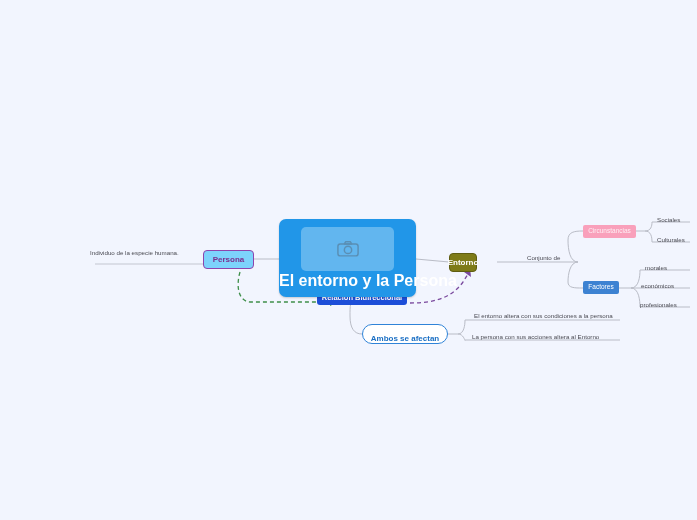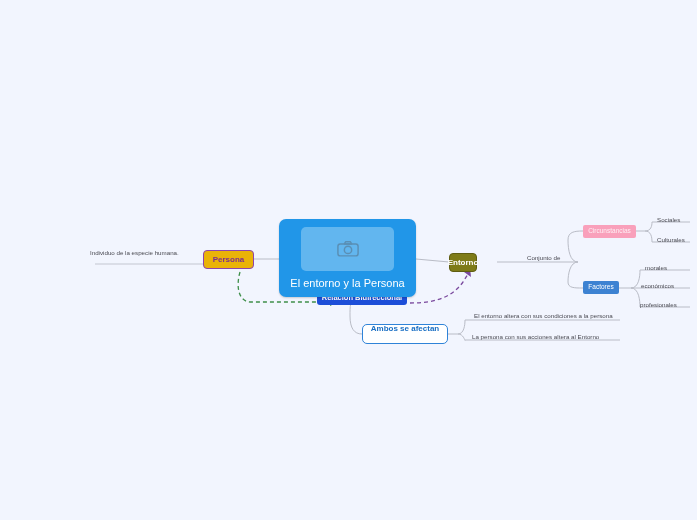--- a/index.html
+++ b/index.html
@@ -64,31 +64,31 @@
     width: 22px;
     height: 17px;
   }
   .central .title {
     position: absolute;
     left: 0;
     right: 0;
     bottom: 8px;
     text-align: center;
     color: #ffffff;
-    font-size: 11px;
-    font-weight: normal;
+    font-size: 16px;
+    font-weight: bold;
   }
 
   
   .persona {
     left: 203px;
     top: 250px;
     width: 51px;
     height: 19px;
-    background: #eab308;
+    background: #7dd3fc;
     border: 1px solid #8e44ad;
     border-radius: 4px;
     color: #7b2d8e;
     font-size: 8px;
     font-weight: bold;
     display: flex;
     align-items: center;
     justify-content: center;
     z-index: 5;
   }
@@ -129,26 +129,26 @@
   }
 
   
   .ambos {
     left: 362px;
     top: 324px;
     width: 86px;
     height: 20px;
     background: #ffffff;
     border: 1.4px solid #2f83d8;
-    border-radius: 5px;
+    border-radius: 10px;
     color: #1a6fc4;
     font-size: 8px;
     font-weight: bold;
     display: flex;
-    align-items: flex-start;
+    align-items: flex-end;
     justify-content: center;
     z-index: 5;
   }
 
   
   .circunstancias {
     left: 583px;
     top: 225px;
     width: 53px;
     height: 13px;

